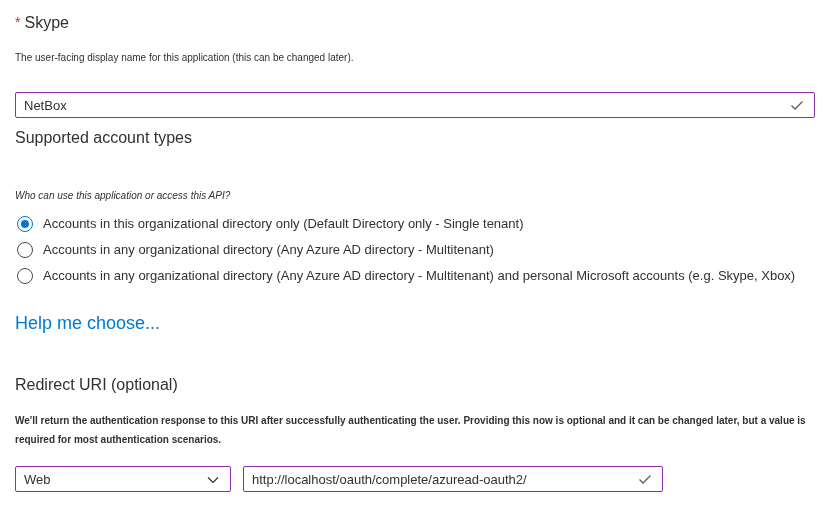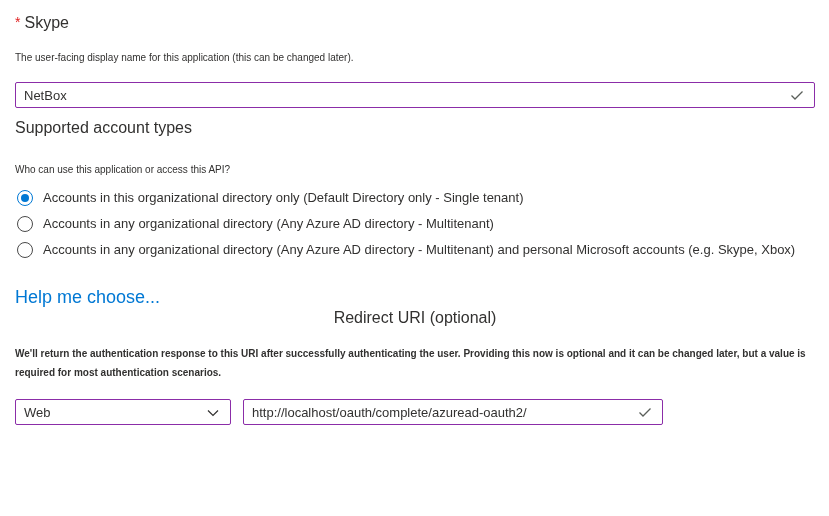--- a/index.html
+++ b/index.html
@@ -31,21 +31,21 @@
     vertical-align:1px;
   }
   .desc{
     font-size:10px;
     line-height:19px;
     color:var(--text);
   }
   .name-desc{margin-top:15px;}
   .text-input-wrap{
     position:relative;
-    margin-top:15px;
+    margin-top:25px;
     height:36px;
     width:800px;
   }
   .text-input{
     width:100%;
     height:26px;
     border:1.5px solid var(--accent);
     border-radius:2px;
     font-family:"Liberation Sans","DejaVu Sans",sans-serif;
     font-size:13px;
@@ -56,21 +56,21 @@
   }
   .valid-check{
     position:absolute;
     right:10px;
     top:5px;
     width:16px;height:16px;
     pointer-events:none;
   }
   .valid-check svg{display:block;}
   .section2-title{}
-  .question{margin-top:22px;}
+  .question{margin-top:38px;font-style:italic;}
   .radio-group{margin-top:11px;}
   .radio-row{
     display:flex;
     height:26px;
     cursor:pointer;
   }
   .radio-circle{
     width:16px;height:16px;
     border:1px solid var(--radio-border);
     border-radius:50%;
@@ -98,21 +98,21 @@
     white-space:nowrap;
   }
   .help-link{
     display:inline-block;
     margin-top:19px;
     font-size:18px;
     color:var(--link);
     text-decoration:none;
     cursor:pointer;
   }
-  .section3-title{text-align:center;}
+  .section3-title{margin-top:41px;}
   .redirect-desc{
     margin-top:16px;
     width:804px;
     font-weight:bold;
   }
   .controls-row{
     margin-top:17px;
     display:flex;
     gap:12px;
   }

